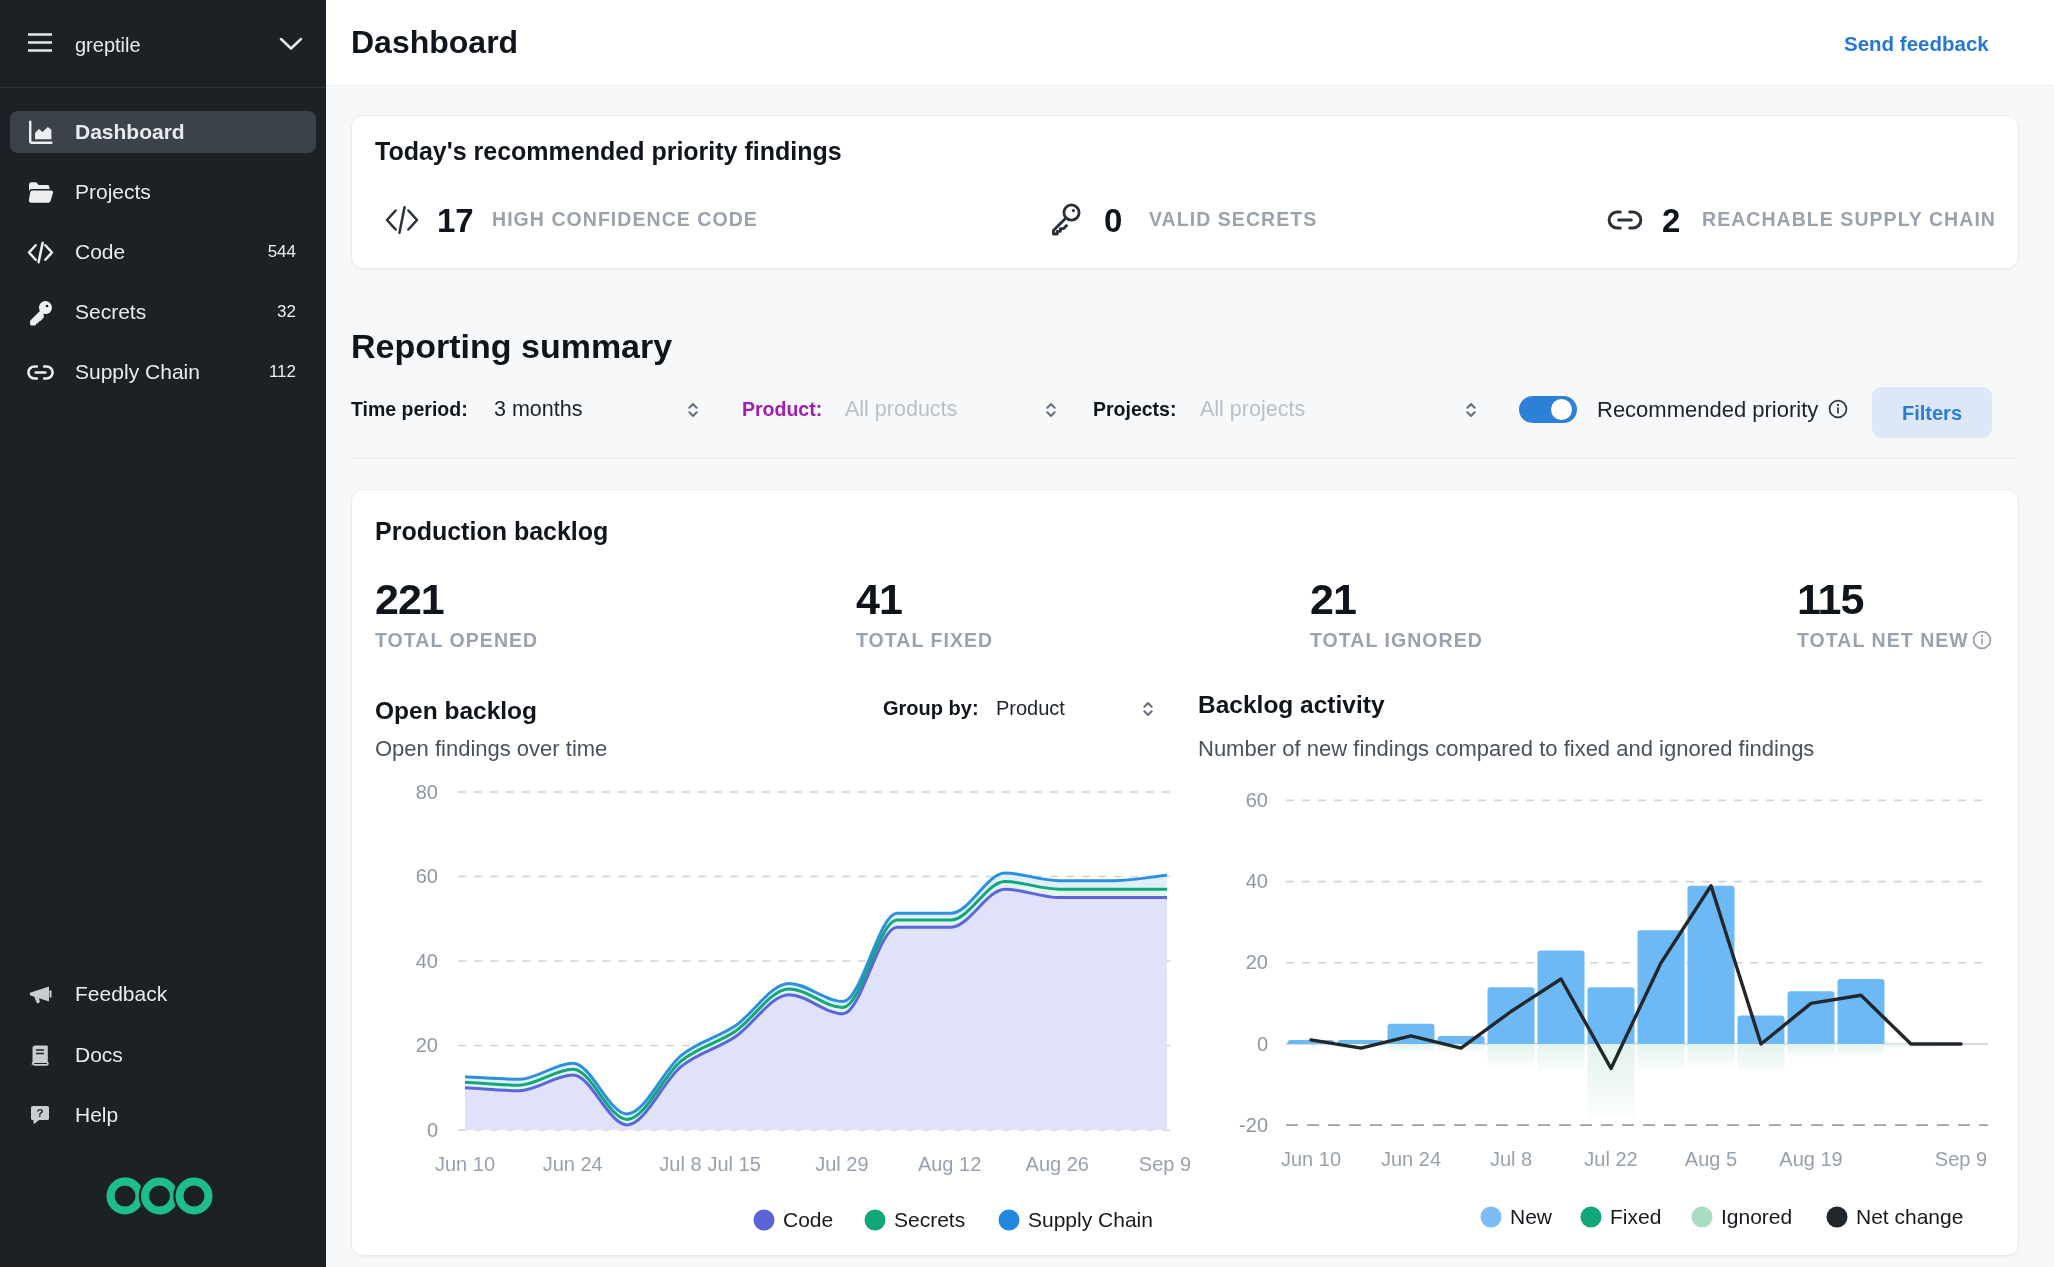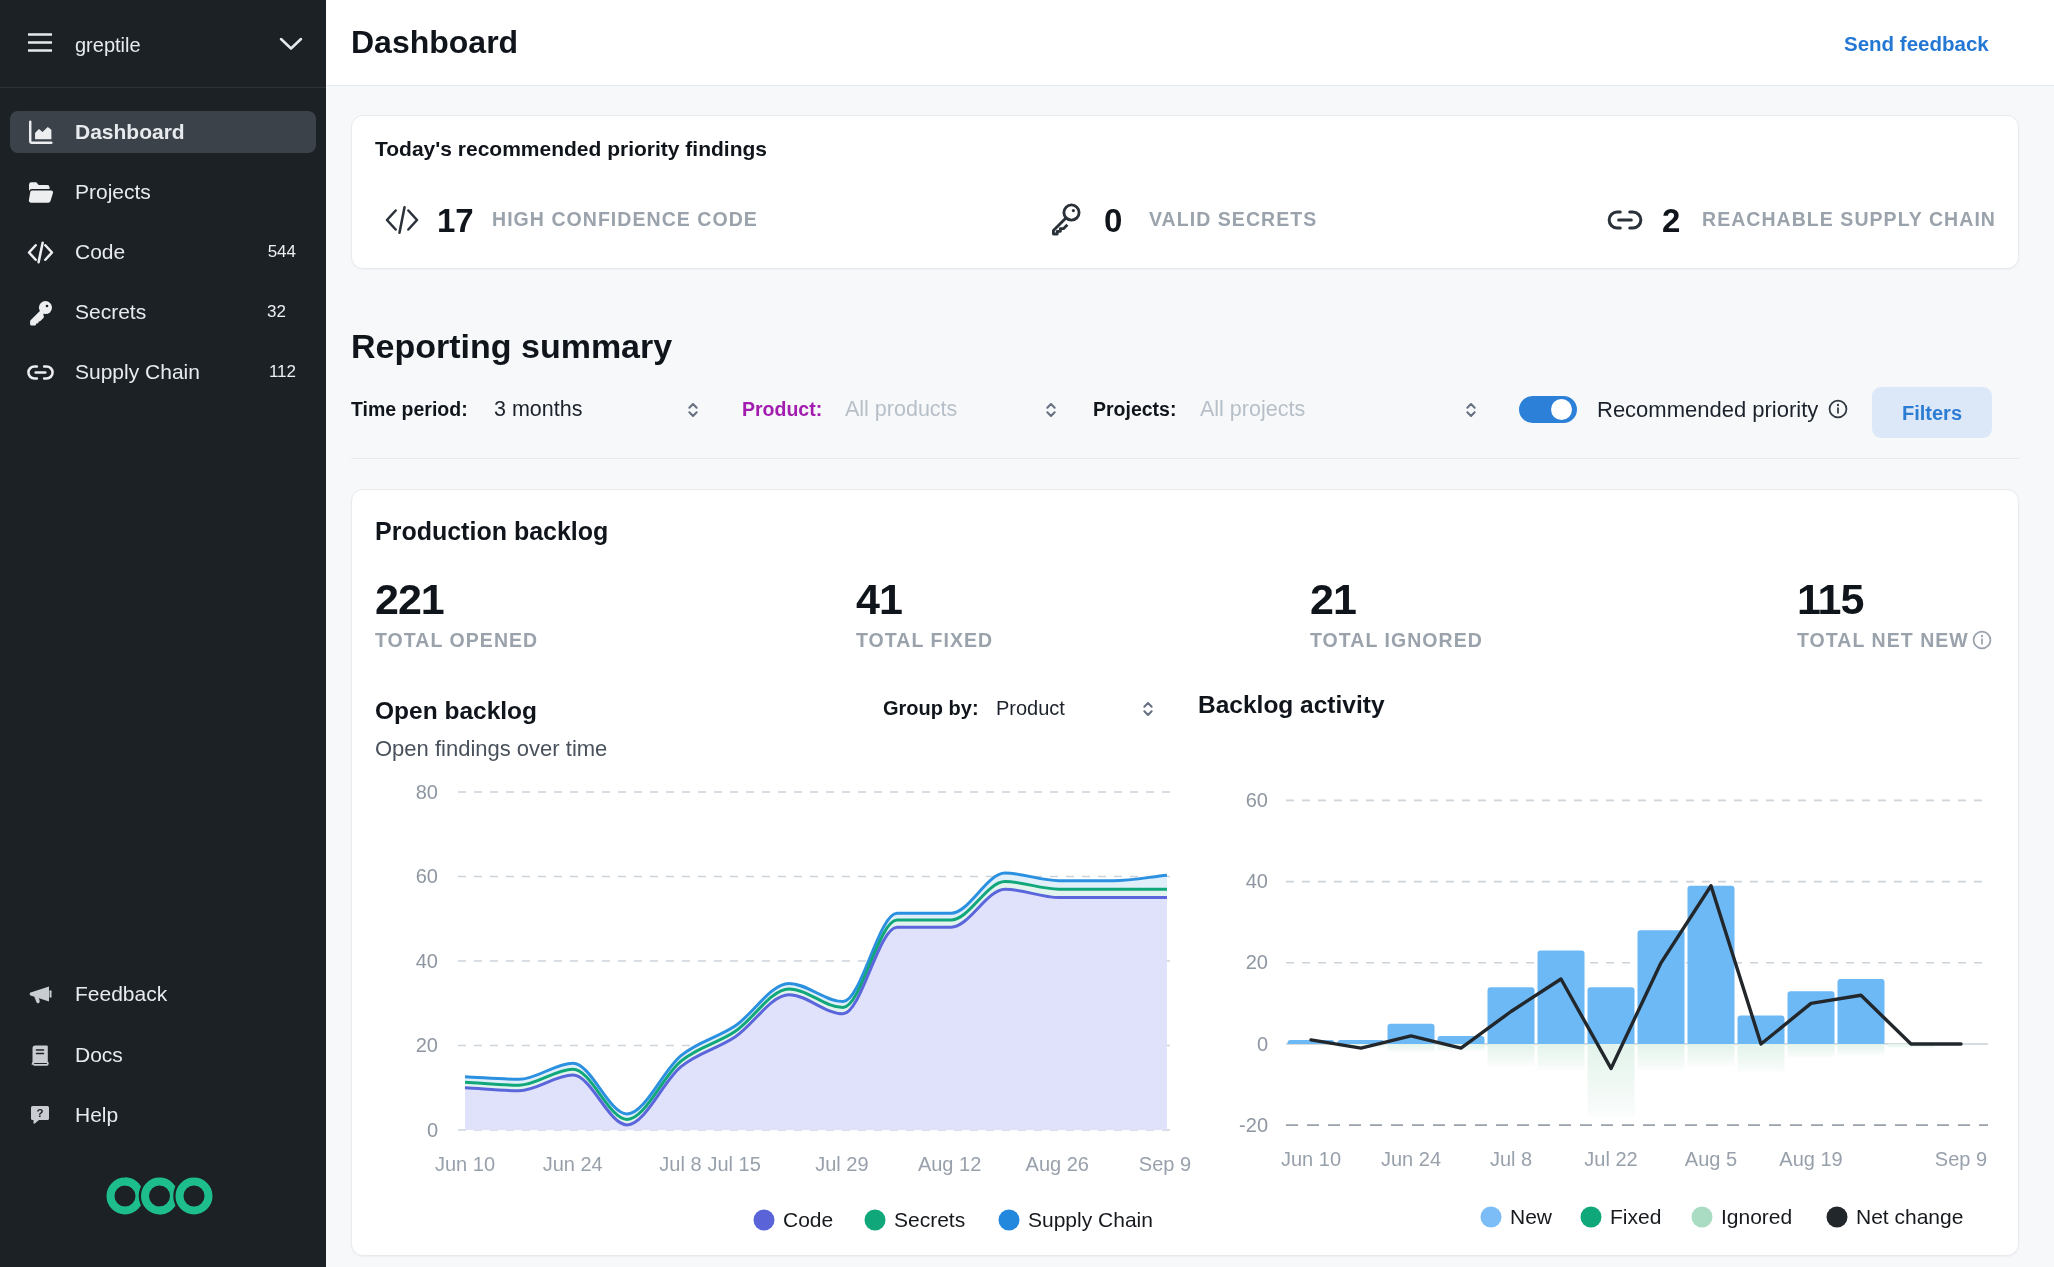--- a/index.html
+++ b/index.html
@@ -52,21 +52,21 @@
       <div class="abs navtxt" style="left:75px;top:239px;font-weight:400">Code</div>
       <div class="abs badge" style="right:30px;top:242px">544</div>
       <div class="abs" style="left:26px;top:298px;width:29px;height:29px"><svg class="" width="29" height="29" viewBox="0 0 24 24">
           <g fill="#eceef0">
             <circle cx="16.1" cy="7.9" r="5.4"></circle>
             <path d="M12.6 11.4 L4.7 19.3 L4.7 21.5 L7.1 21.5 L7.1 19.8 L9.1 19.8 L9.1 18.1 L11 18.1 L13.5 15.6 Z" stroke="#eceef0" stroke-width="2.6" stroke-linejoin="round"></path>
           </g>
           <circle cx="17.4" cy="6.6" r="1.1" fill="#1c2126"></circle>
         </svg></div>
       <div class="abs navtxt" style="left:75px;top:299px;font-weight:400">Secrets</div>
-      <div class="abs badge" style="right:40px;top:302px">32</div>
+      <div class="abs badge" style="right:30px;top:302px">32</div>
       <div class="abs" style="left:26px;top:358px;width:29px;height:29px"><svg class="" width="29" height="29" viewBox="0 0 24 24">
           <g fill="none" stroke="#eceef0" stroke-width="2.1" stroke-linecap="round" stroke-linejoin="round">
             <path d="M9 17H7A5 5 0 0 1 7 7h2"></path>
             <path d="M15 7h2a5 5 0 1 1 0 10h-2"></path>
             <path d="M8 12h8"></path>
           </g>
         </svg></div>
       <div class="abs navtxt" style="left:75px;top:359px;font-weight:400">Supply Chain</div>
       <div class="abs badge" style="right:30px;top:362px">112</div>
       <div class="abs" style="left:28px;top:982px;width:24px;height:24px"><svg class="" width="24" height="24" viewBox="0 0 24 24">
@@ -107,21 +107,21 @@
             <circle cx="88" cy="30" r="14.5"></circle>
           </g>
 <path d="M19 15.5 a14.5 14.5 0 0 1 12.56 7.25" fill="none" stroke="#1dbe8c" stroke-width="8"></path>
 <path d="M53.5 44.5 a14.5 14.5 0 0 0 12.56 -7.25" fill="none" stroke="#1dbe8c" stroke-width="8"></path>
 </svg></div>
     </div>
 <div class="abs" style="left:326px;top:0;width:1728px;height:86px;background:#fff;border-bottom:1px solid #e8ebef"></div>
     <div class="abs" style="left:351px;top:23px;font-size:32px;font-weight:700;color:#10151b">Dashboard</div>
     <div class="abs" style="left:1844px;top:32px;font-size:20.5px;font-weight:700;color:#2478d4">Send feedback</div>
     <div class="card" style="left:351px;top:115px;width:1668px;height:154px"></div>
-    <div class="abs" style="left:375px;top:136px;font-size:21px;font-weight:700;color:#10151b">Today's recommended priority findings</div>
+    <div class="abs" style="left:375px;top:136px;font-size:25px;font-weight:700;color:#10151b">Today's recommended priority findings</div>
     <div class="abs" style="left:383px;top:201px;width:38px;height:38px"><svg class="" width="38" height="38" viewBox="0 0 24 24">
         <g fill="none" stroke="#2a3139" stroke-width="1.6" stroke-linecap="round" stroke-linejoin="round">
           <path d="M8 6l-5.5 6L8 18"></path>
           <path d="M16 6l5.5 6L16 18"></path>
           <path d="M13.6 4l-3.2 16"></path>
         </g>
       </svg></div>
     <div class="abs" style="left:437px;top:201px;font-size:33px;font-weight:700;color:#10151b">17</div>
     <div class="abs statlab" style="left:492px;top:208px">HIGH CONFIDENCE CODE</div>
     <div class="abs" style="left:1046px;top:200px;width:38px;height:38px"><svg class="" width="38" height="38" viewBox="0 0 24 24">
@@ -201,20 +201,21 @@
     <div class="abs" style="left:883px;top:696px;font-size:20px;font-weight:700;color:#10151b">Group by:</div>
     <div class="abs" style="left:996px;top:696px;font-size:20px;color:#1c222b">Product</div>
     <div class="abs" style="left:1137px;top:698px;width:22px;height:22px"><svg class="" width="22" height="22" viewBox="0 0 24 24">
         <g fill="none" stroke="#667081" stroke-width="2.2" stroke-linecap="round" stroke-linejoin="round">
           <path d="M8 9.5 12 5.5l4 4"></path>
           <path d="M8 14.5l4 4 4-4"></path>
         </g>
       </svg></div>
     <div class="abs" style="left:375px;top:736px;font-size:22px;color:#49525c">Open findings over time</div>
     <div class="abs" style="left:1198px;top:690px;font-size:24.5px;font-weight:700;color:#10151b">Backlog activity</div>
+    <div class="abs" style="left:1198px;top:736px;font-size:22px;color:#49525c">Number of new findings compared to fixed and ignored findings</div>
 <svg class="overlay" width="2054" height="1267" viewBox="0 0 2054 1267" font-family="Liberation Sans, sans-serif">
 <defs>
 <linearGradient id="gIgn" x1="0" y1="0" x2="0" y2="1">
 <stop offset="0" stop-color="#e2f3ea"></stop>
           <stop offset="1" stop-color="#fbfdfc"></stop>
 </linearGradient>
 </defs>
 <line x1="458" y1="1130.0" x2="1172" y2="1130.0" stroke="#ccd4da" stroke-width="1.6" stroke-dasharray="8 8"></line>
       <line x1="458" y1="1045.5" x2="1172" y2="1045.5" stroke="#ccd4da" stroke-width="1.6" stroke-dasharray="8 8"></line>
       <line x1="458" y1="961.0" x2="1172" y2="961.0" stroke="#ccd4da" stroke-width="1.6" stroke-dasharray="8 8"></line>

